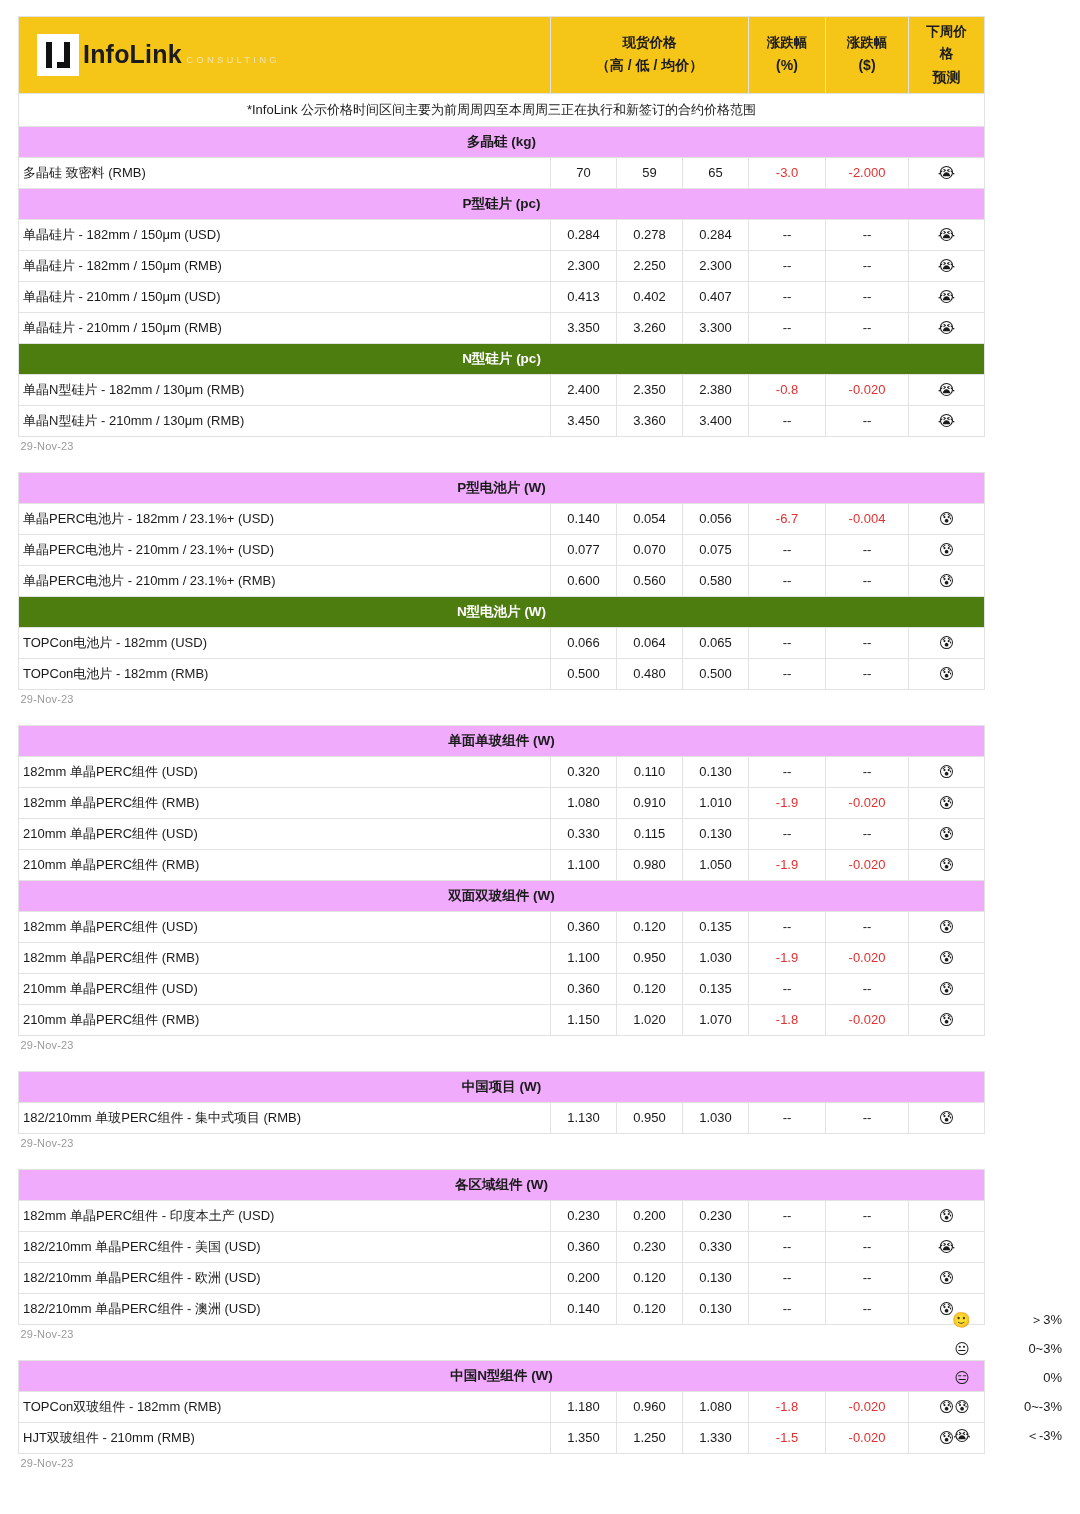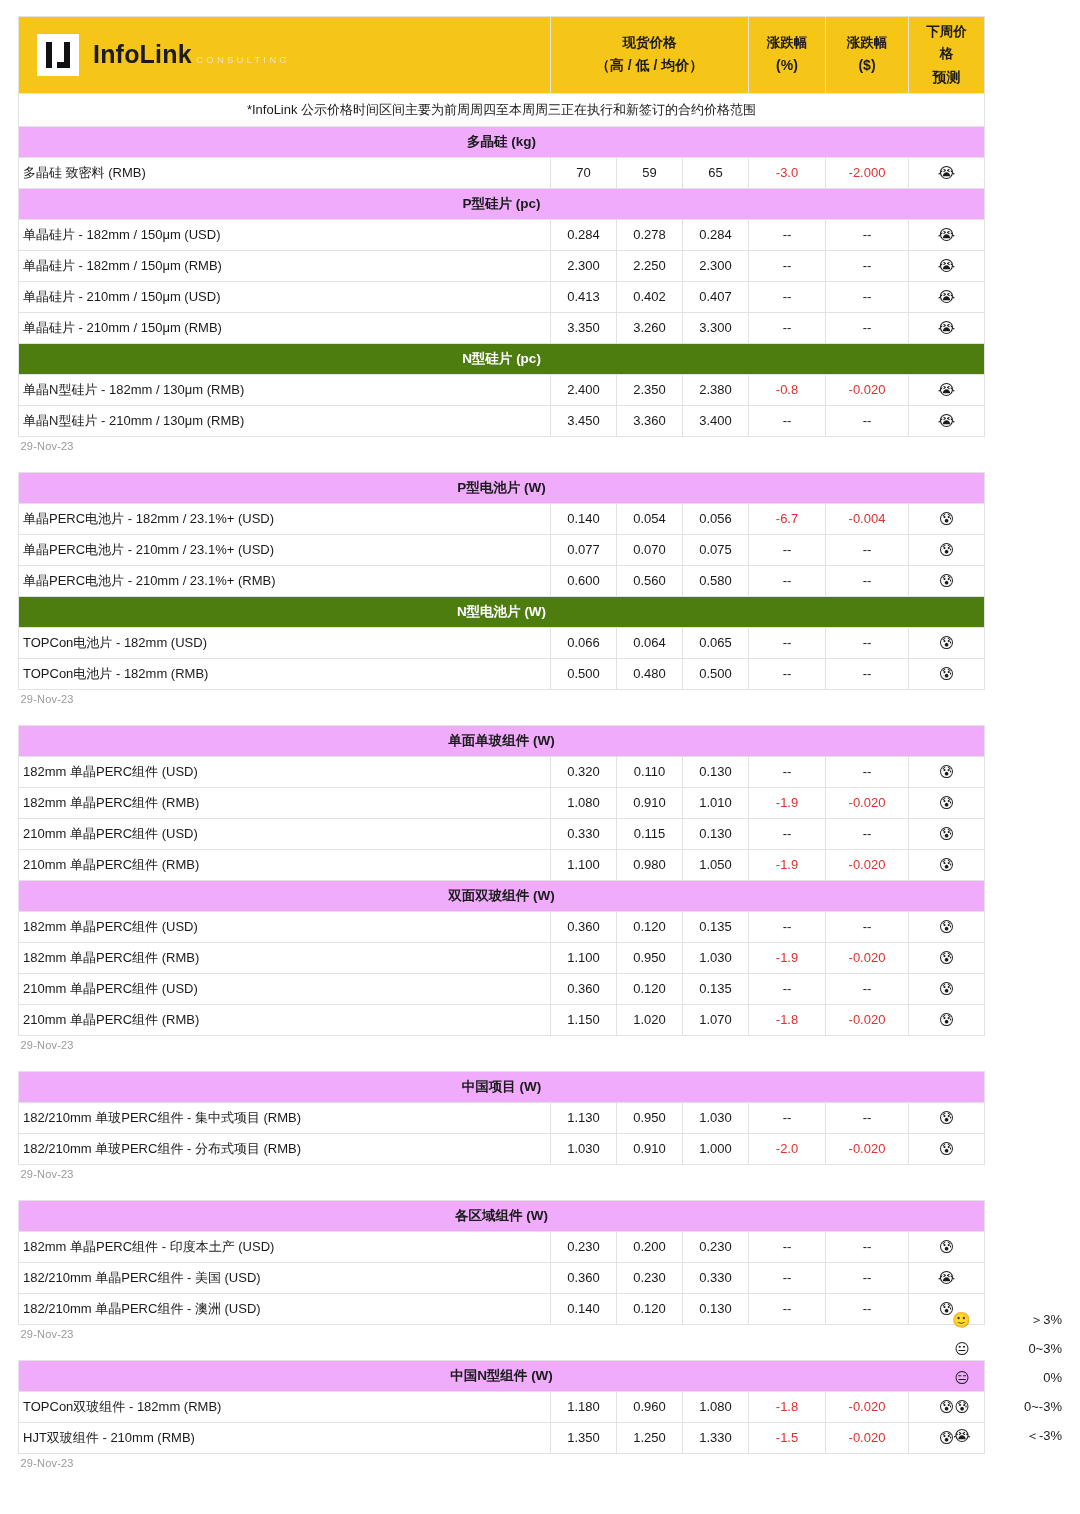--- a/index.html
+++ b/index.html
@@ -38,21 +38,21 @@
   .hdr-logo-cell {
     background: #f5c518;
     border: 1px solid #e2e2e2;
     height: 68px;
     vertical-align: middle;
     padding-left: 18px;
   }
   .logo-wrap {
     display: flex;
     align-items: center;
-    gap: 14px;
+    gap: 4px;
   }
   .logo-mark {
     width: 42px;
     height: 42px;
     background: #ffffff;
     position: relative;
     flex: none;
   }
   .logo-mark:before {
     content: "";
@@ -456,29 +456,20 @@
           </tr>
           <tr class="data">
             <td class="name">182/210mm 单玻PERC组件 - 集中式项目 (RMB)</td>
             <td class="num">1.130</td>
             <td class="num">0.950</td>
             <td class="num">1.030</td>
             <td class="chg flat">--</td>
             <td class="chg flat">--</td>
             <td class="fc"><span class="emoji">😰</span></td>
           </tr>
-          <tr class="data">
-            <td class="name">182/210mm 单玻PERC组件 - 分布式项目 (RMB)</td>
-            <td class="num">1.030</td>
-            <td class="num">0.910</td>
-            <td class="num">1.000</td>
-            <td class="chg">-2.0</td>
-            <td class="chg">-0.020</td>
-            <td class="fc"><span class="emoji">😰</span></td>
-          </tr>
           <tr>
             <td colspan="7" style="border:none;padding:0;">
               <div class="datestamp">29-Nov-23</div>
               <div class="blockgap"></div>
             </td>
           </tr>
           <tr class="band band-light">
             <td colspan="7">各区域组件 (W)</td>
           </tr>
           <tr class="data">
@@ -491,20 +482,29 @@
             <td class="fc"><span class="emoji">😰</span></td>
           </tr>
           <tr class="data">
             <td class="name">182/210mm 单晶PERC组件 - 美国 (USD)</td>
             <td class="num">0.360</td>
             <td class="num">0.230</td>
             <td class="num">0.330</td>
             <td class="chg flat">--</td>
             <td class="chg flat">--</td>
             <td class="fc"><span class="emoji">😭</span></td>
+          </tr>
+          <tr class="data">
+            <td class="name">182/210mm 单晶PERC组件 - 欧洲 (USD)</td>
+            <td class="num">0.200</td>
+            <td class="num">0.120</td>
+            <td class="num">0.130</td>
+            <td class="chg flat">--</td>
+            <td class="chg flat">--</td>
+            <td class="fc"><span class="emoji">😰</span></td>
           </tr>
           <tr class="data">
             <td class="name">182/210mm 单晶PERC组件 - 澳洲 (USD)</td>
             <td class="num">0.140</td>
             <td class="num">0.120</td>
             <td class="num">0.130</td>
             <td class="chg flat">--</td>
             <td class="chg flat">--</td>
             <td class="fc"><span class="emoji">😰</span></td>
           </tr>

